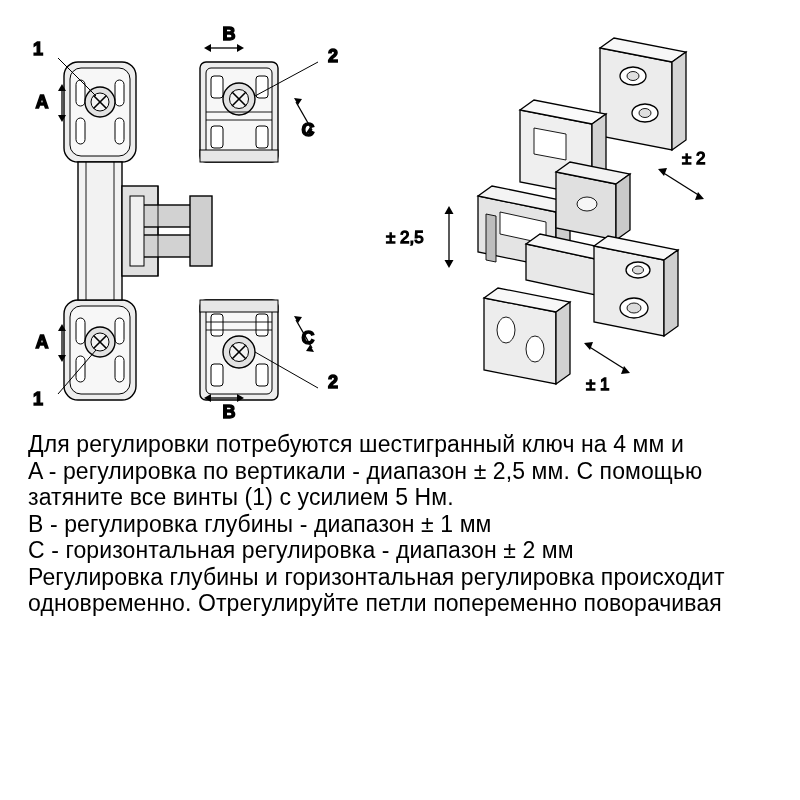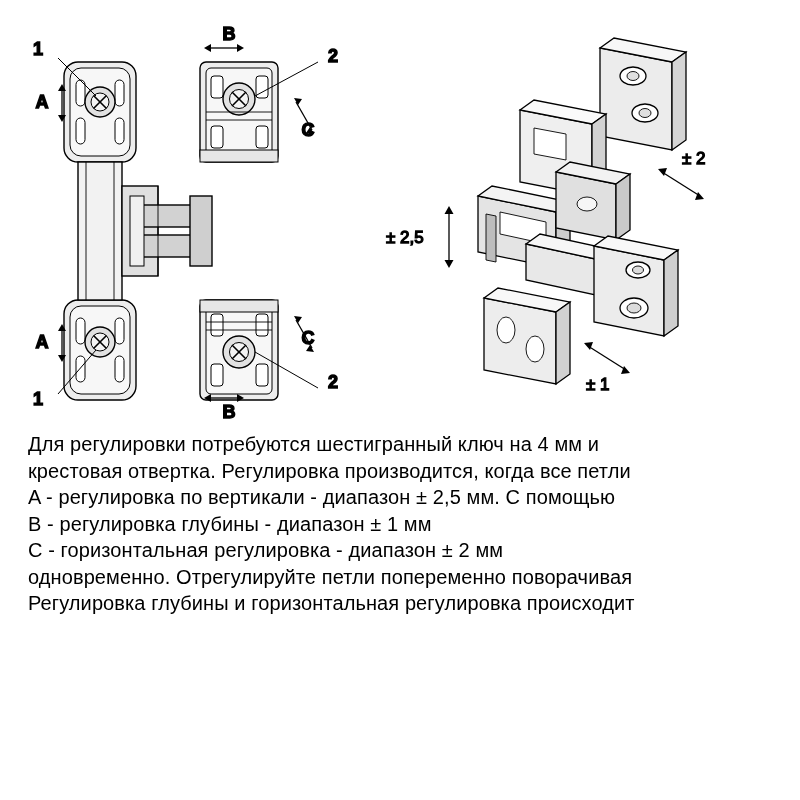--- a/index.html
+++ b/index.html
@@ -43,21 +43,21 @@
   }
   #text-block {
     position: absolute;
     left: 28px;
     top: 432px;
     width: 752px;
   }
   #text-block p {
     margin: 0 0 1px 0;
     font-family: "Liberation Sans", sans-serif;
-    font-size: 20px;
+    font-size: 23px;
     line-height: 25.5px;
     color: #000000;
     letter-spacing: 0.1px;
   }
 </style>
 </head>
 <body>
 
 <div id="page">
 
@@ -267,21 +267,21 @@
         <text class="dim-label" x="386" y="243">± 2,5</text>
         <text class="dim-label" x="682" y="164">± 2</text>
         <text class="dim-label" x="586" y="390">± 1</text>
       </g>
 
     </svg>
   </div>
 
   <div id="text-block">
     <p>Для регулировки потребуются шестигранный ключ на 4 мм и</p>
-    <p>крестовая отвертка.  Регулировка производится, когда все петли</p>
     <p>A - регулировка по вертикали - диапазон ± 2,5 мм. С помощью</p>
+    <p>затяните все винты (1) с усилием 5 Нм.</p>
     <p>B - регулировка глубины - диапазон ± 1 мм</p>
     <p>C - горизонтальная регулировка - диапазон ± 2 мм</p>
+    <p>Регулировка глубины и горизонтальная регулировка происходит</p>
     <p>одновременно. Отрегулируйте петли попеременно поворачивая</p>
-    <p>Регулировка глубины и горизонтальная регулировка происходит</p>
   </div>
 
 </div>
 
 </body></html>

